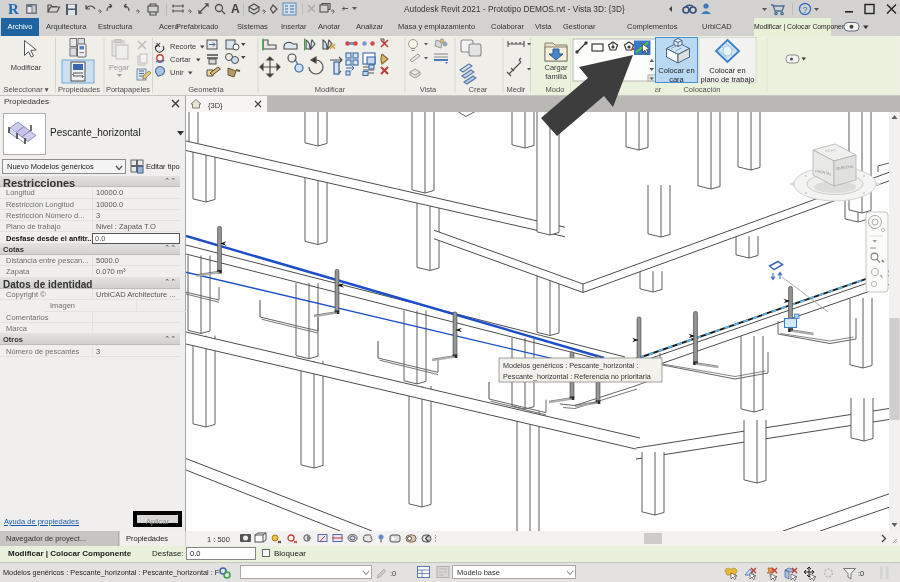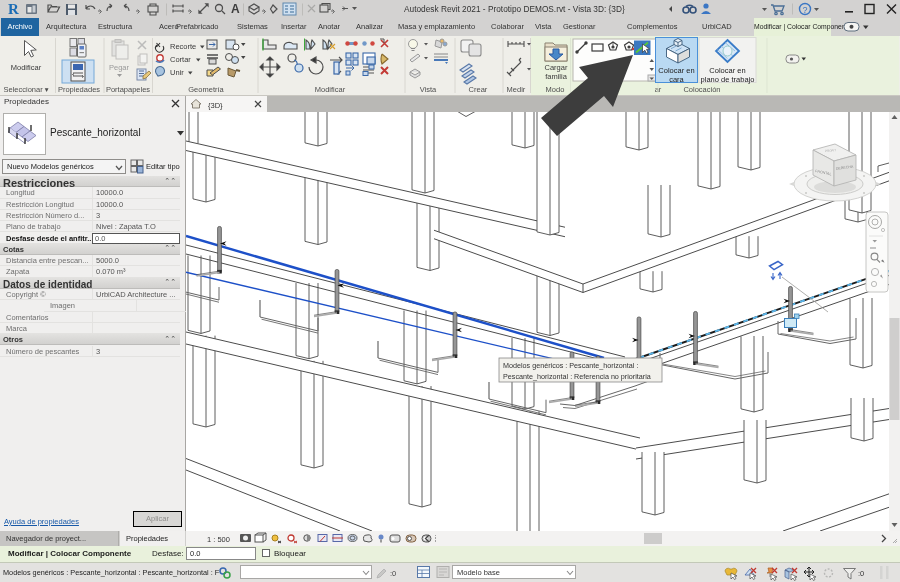--- a/index.html
+++ b/index.html
@@ -482,21 +482,21 @@
         <span style="position:absolute;right:4px;top:0.5px;font-size:7px;color:#444">⌃⌃</span>
       </div>
       <div style="position:absolute;left:0;top:169.50000000000003px;width:180px;height:11.3px;border-bottom:1px solid #e3e2e0;">
         <span style="position:absolute;left:6px;top:1px;font-size:7.5px;color:#6e6e6e">Número de pescantes</span>
         <span style="position:absolute;left:92px;top:0;width:88px;height:11.3px;border-left:1px solid #e3e2e0;"></span>
         <span style="position:absolute;left:96px;top:1px;font-size:7.5px;color:#555">3</span>
       </div>
     </div>
 
   <div class="t" style="left:4px;top:421px;font-size:7.5px;color:#1859a8;text-decoration:underline">Ayuda de propiedades</div>
-  <div class="abs" style="left:133px;top:415px;width:49px;height:16px;background:#d8d7d5;border:1px solid #000000;text-align:center;line-height:14px;font-size:7.5px;color:#8f8e8c">Aplicar</div>
+  <div class="abs" style="left:133px;top:415px;width:49px;height:16px;background:#d8d7d5;border:4px solid #000000;text-align:center;line-height:14px;font-size:7.5px;color:#8f8e8c">Aplicar</div>
 </div>
 
 <div class="abs" id="viewtabs">
   <div class="abs" style="left:0;top:0;width:81px;height:16px;background:#f6f5f4;">
     <svg width="81" height="16">
       <path d="M5 8 l5 -4.5 l5 4.5 l-1.5 0 l0 4 l-7 0 l0 -4 z" fill="#e8e4da" stroke="#7a7468" stroke-width="0.9"></path>
       <text x="22" y="11.5" font-size="7.5" fill="#333" font-family="Liberation Sans">{3D}</text>
       <path d="M69 5 l6 6 M75 5 l-6 6" stroke="#444" stroke-width="1.2"></path>
     </svg>
   </div>

